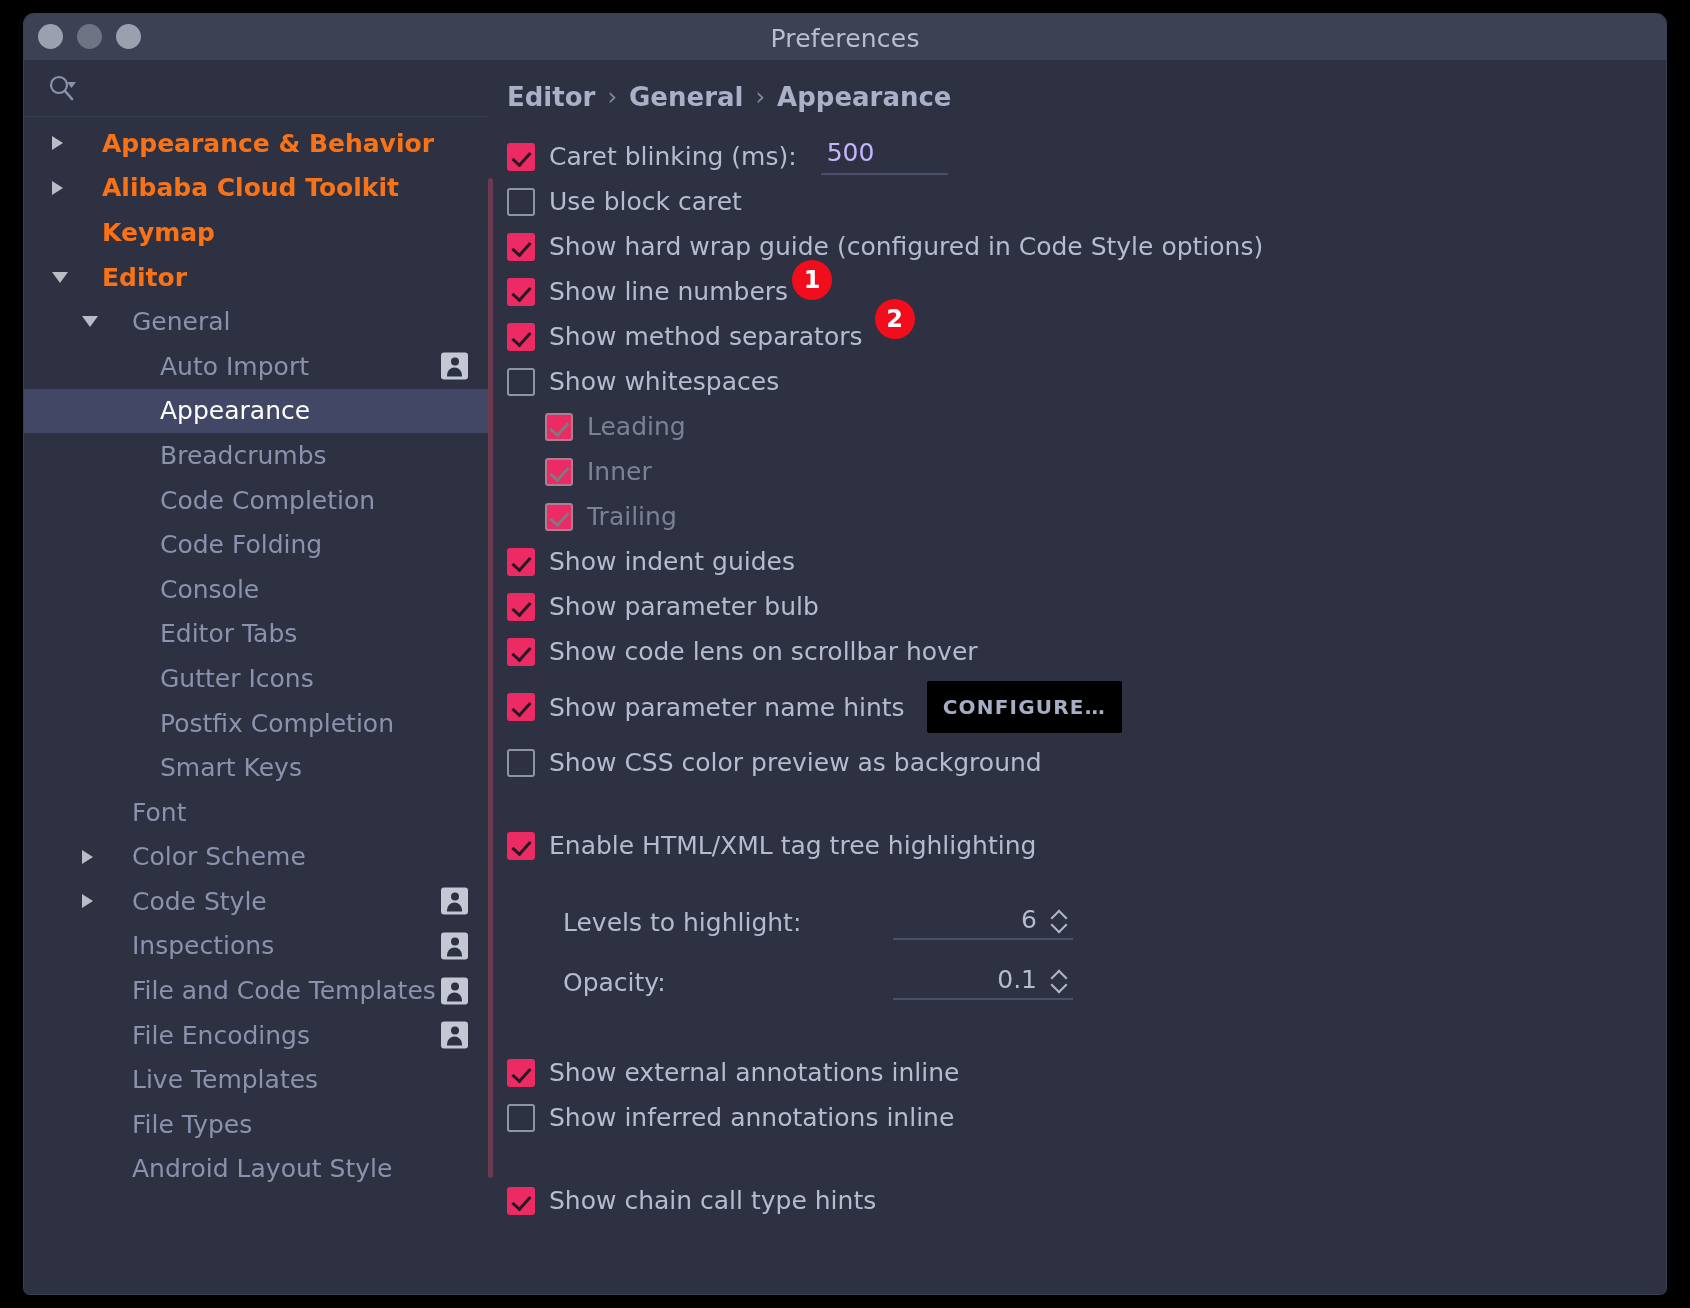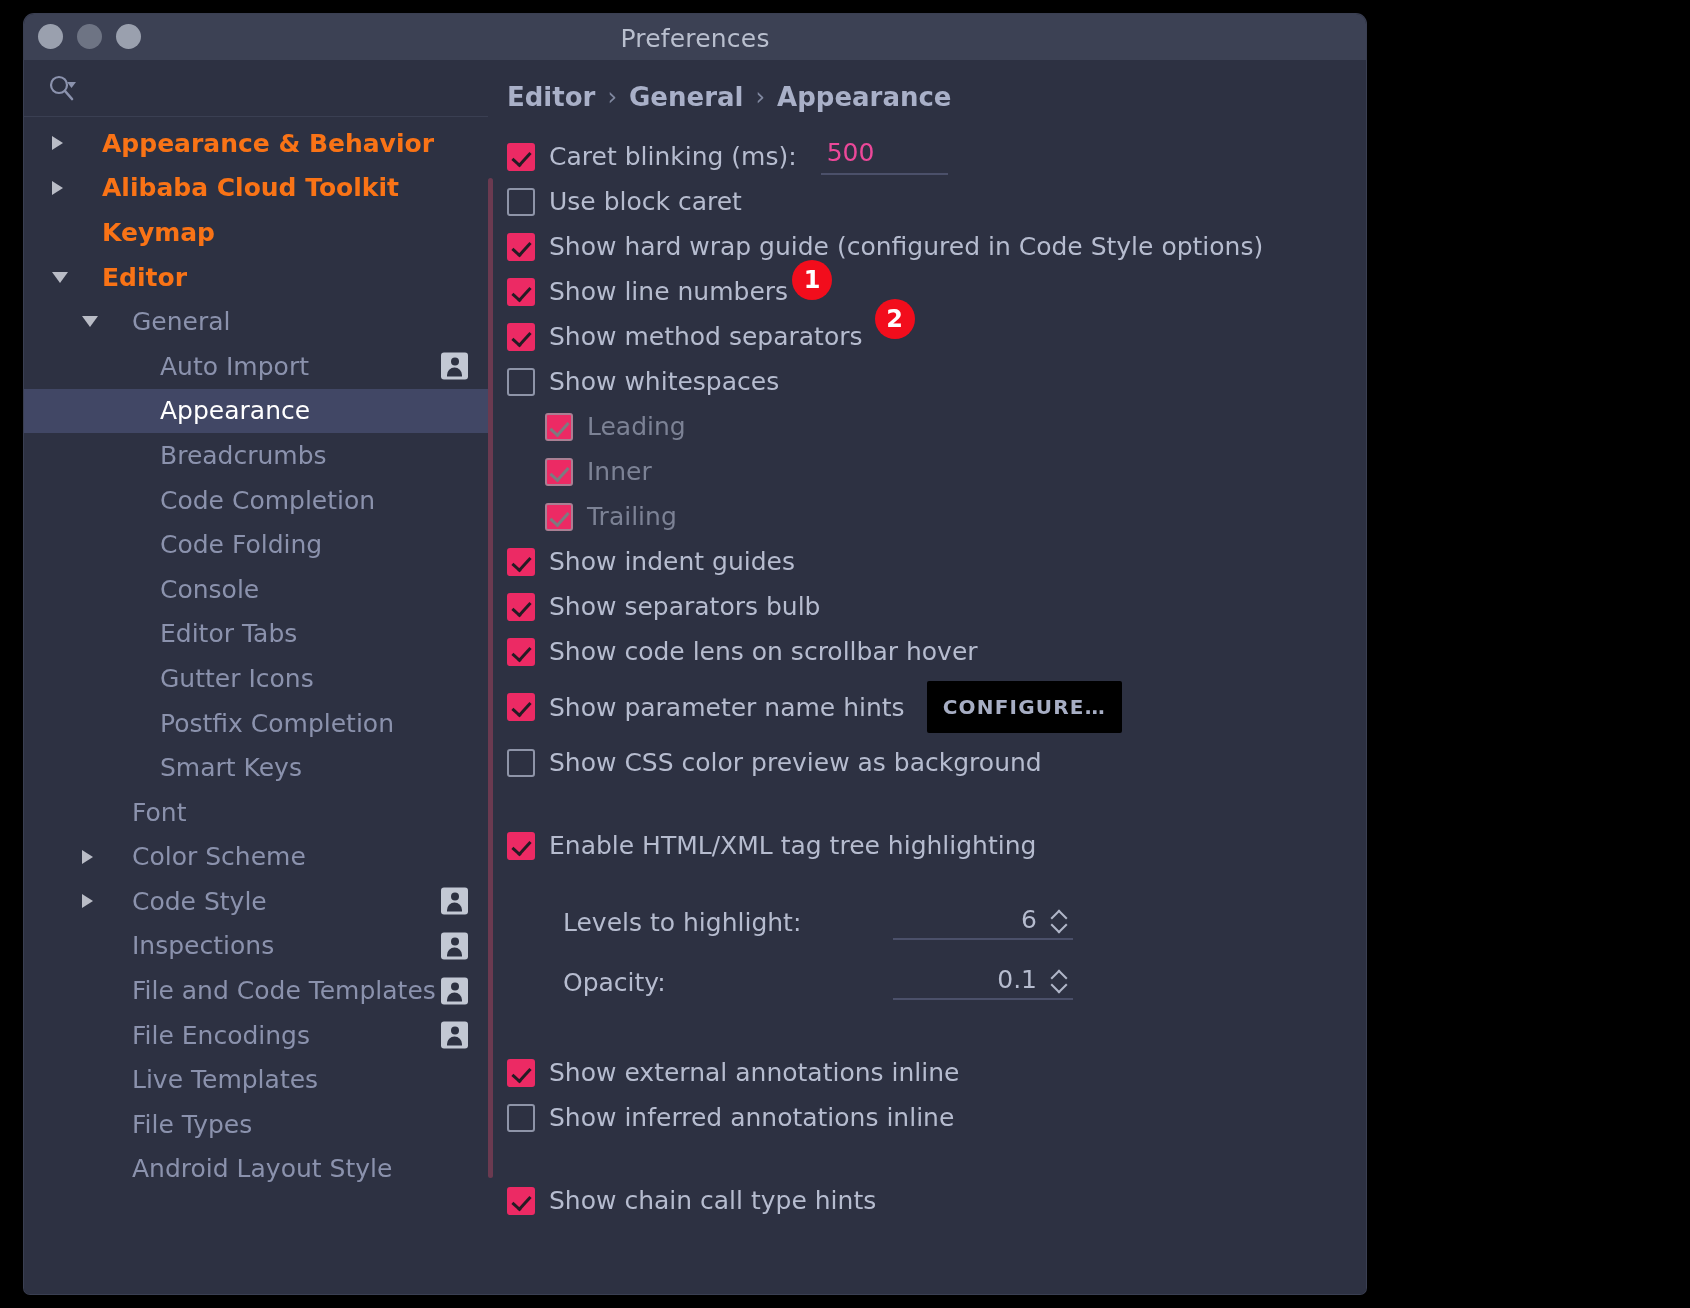--- a/index.html
+++ b/index.html
@@ -5,21 +5,21 @@
   html, body {
     margin: 0; padding: 0;
     background: #000000;
     width: 1690px; height: 1308px;
     overflow: hidden;
     font-family: "DejaVu Sans", "Liberation Sans", sans-serif;
   }
   #app {
     position: absolute;
     left: 24px; top: 14px;
-    width: 1342px; height: 1280px;
+    width: 1642px; height: 1280px;
     background: #2d3142;
     border-radius: 10px 10px 6px 6px;
     overflow: hidden;
     box-shadow: 0 0 0 1px #3a3f52;
   }
 
   
   .titlebar {
     position: relative;
     height: 46px;
@@ -226,21 +226,21 @@
     position: relative;
     top: -12px;
   }
   .badge.b2 { top: -18px; margin-left: 12px; }
 
   .inline-field {
     margin-left: 24px;
     min-width: 115px;
     border-bottom: 2px solid #4b506a;
     font-size: 25px;
-    color: #ec4899;
+    color: #c4b5fd;
     padding: 0 6px 6px 6px;
   }
 
   .configure-btn {
     margin-left: 22px;
     background: #000000;
     color: #a7aec4;
     font-size: 20px;
     font-weight: bold;
     letter-spacing: 1.2px;
@@ -475,21 +475,21 @@
           <span class="opt-label dimmed">Trailing</span>
         </div>
 
         <div class="opt">
           <div class="cb on"></div>
           <span class="opt-label">Show indent guides</span>
         </div>
 
         <div class="opt">
           <div class="cb on"></div>
-          <span class="opt-label">Show separators bulb</span>
+          <span class="opt-label">Show parameter bulb</span>
         </div>
 
         <div class="opt">
           <div class="cb on"></div>
           <span class="opt-label">Show code lens on scrollbar hover</span>
         </div>
 
         <div class="opt" style="height:66px">
           <div class="cb on"></div>
           <span class="opt-label">Show parameter name hints</span>

